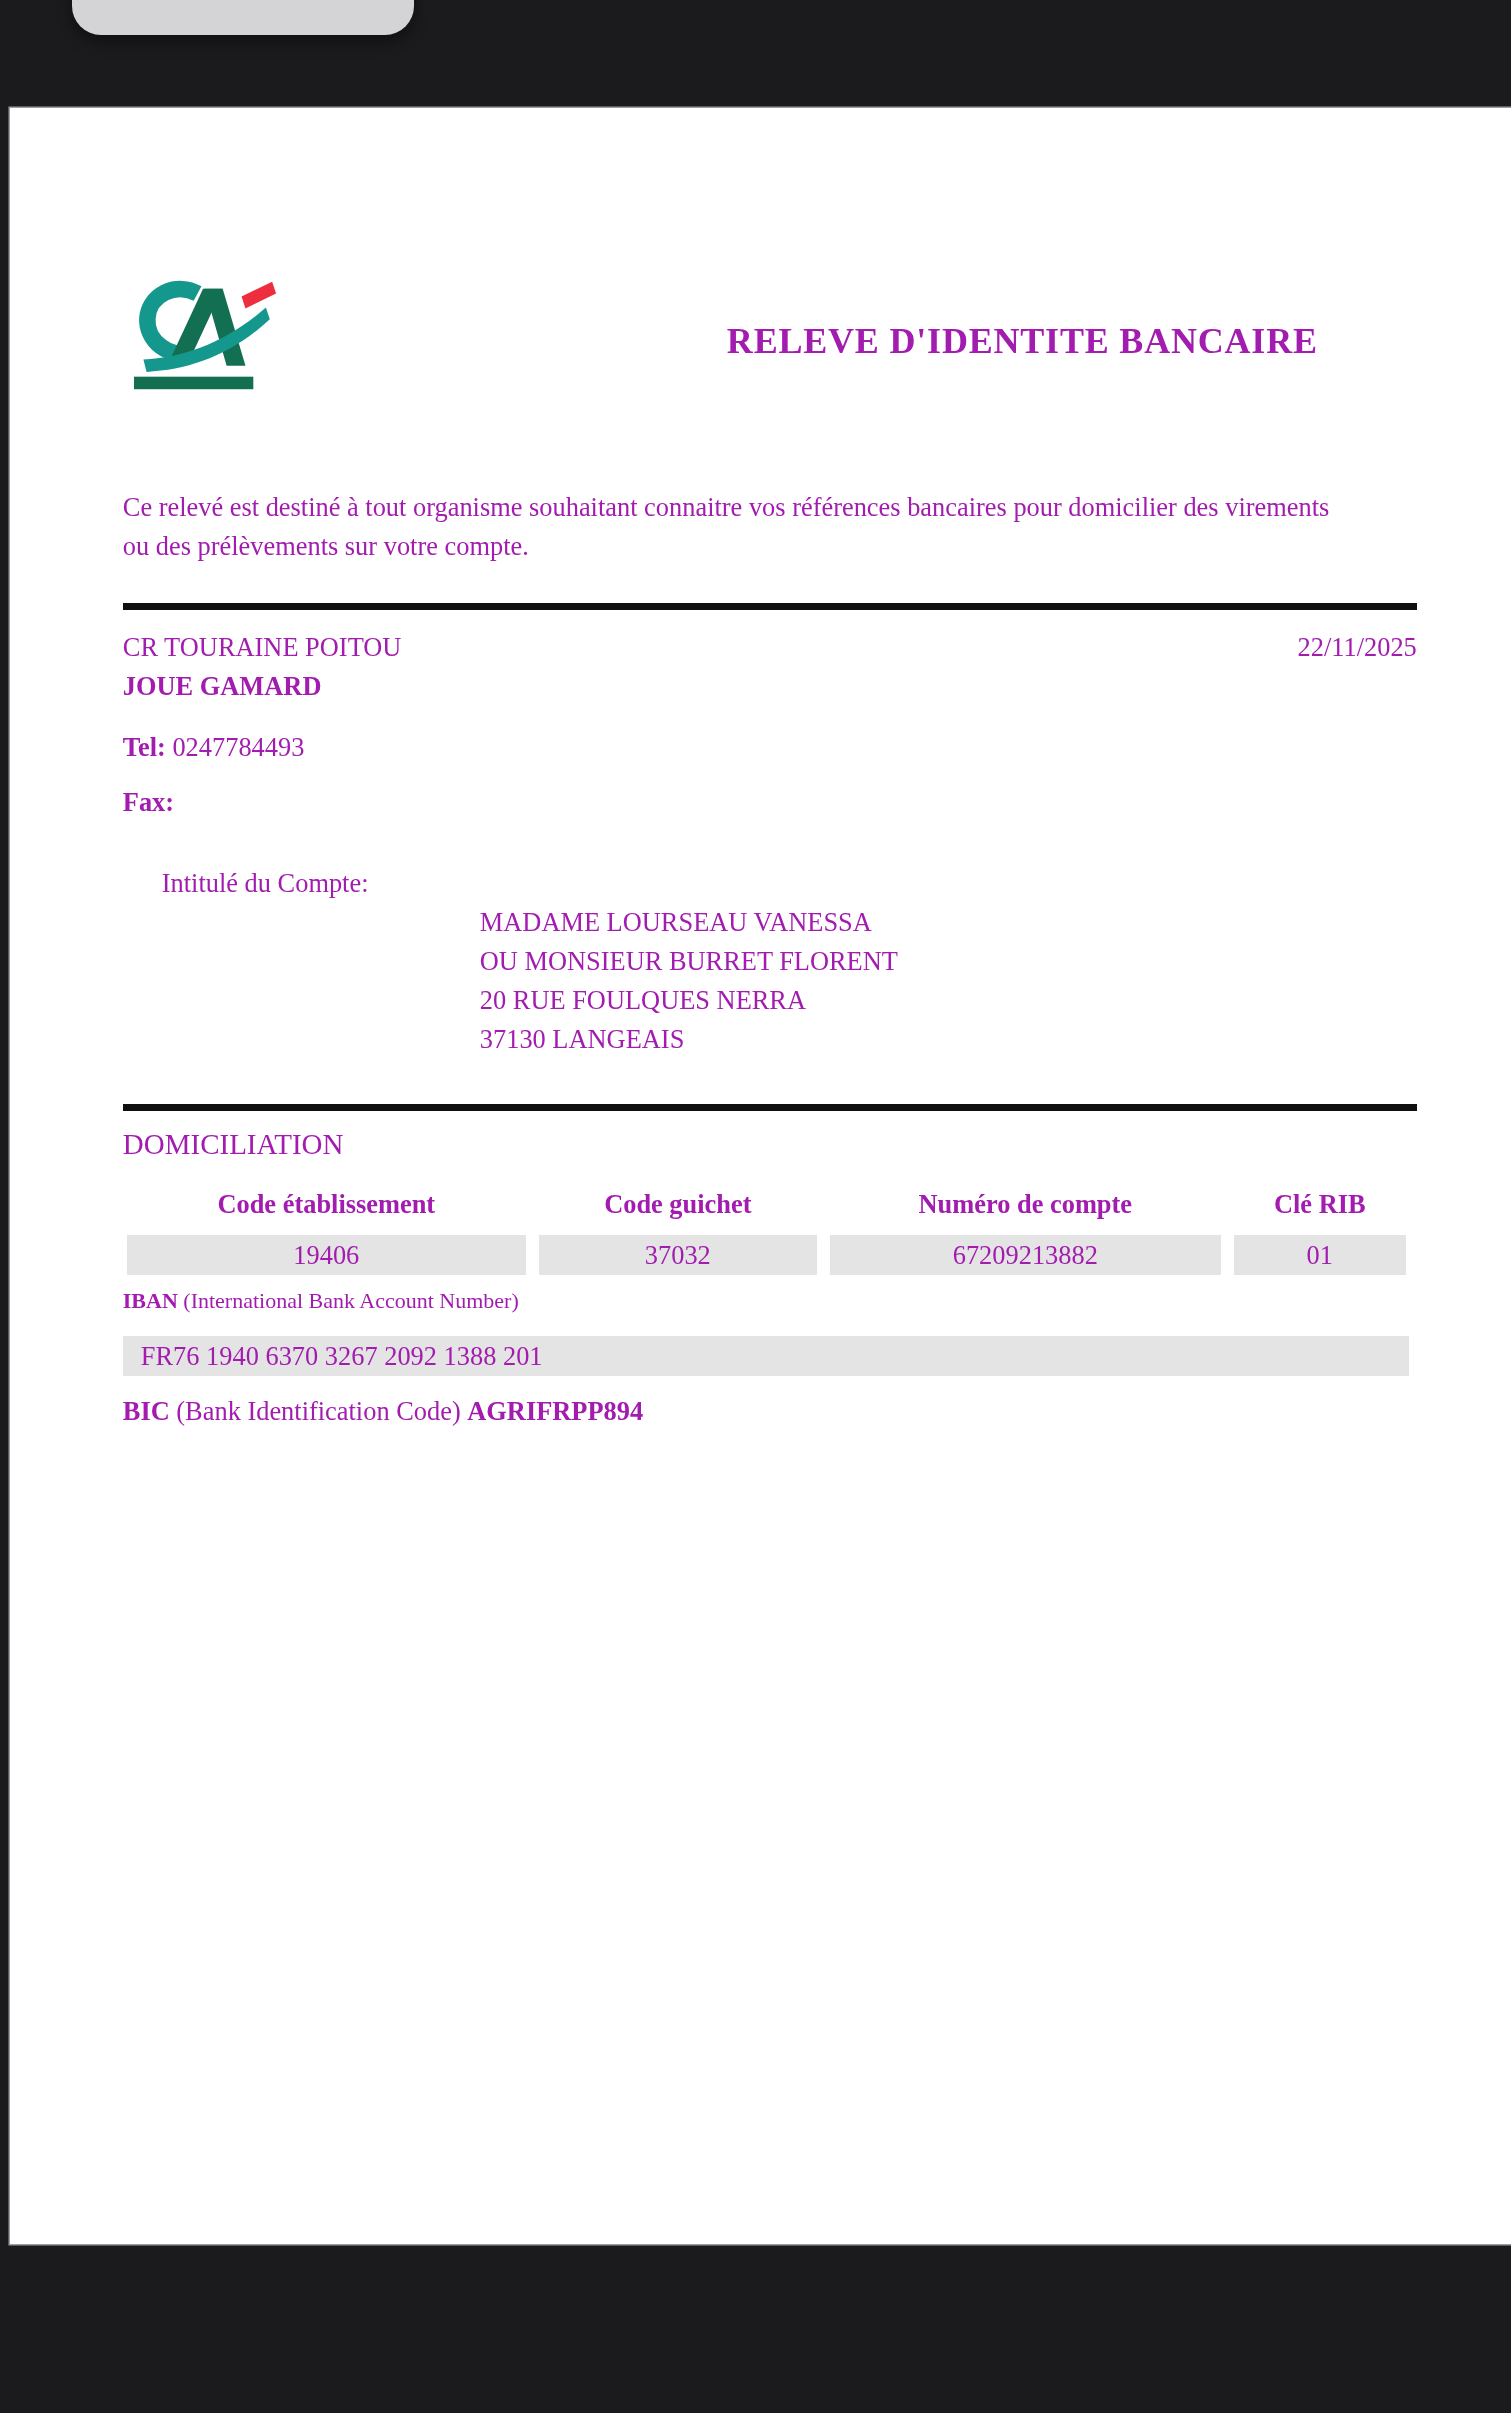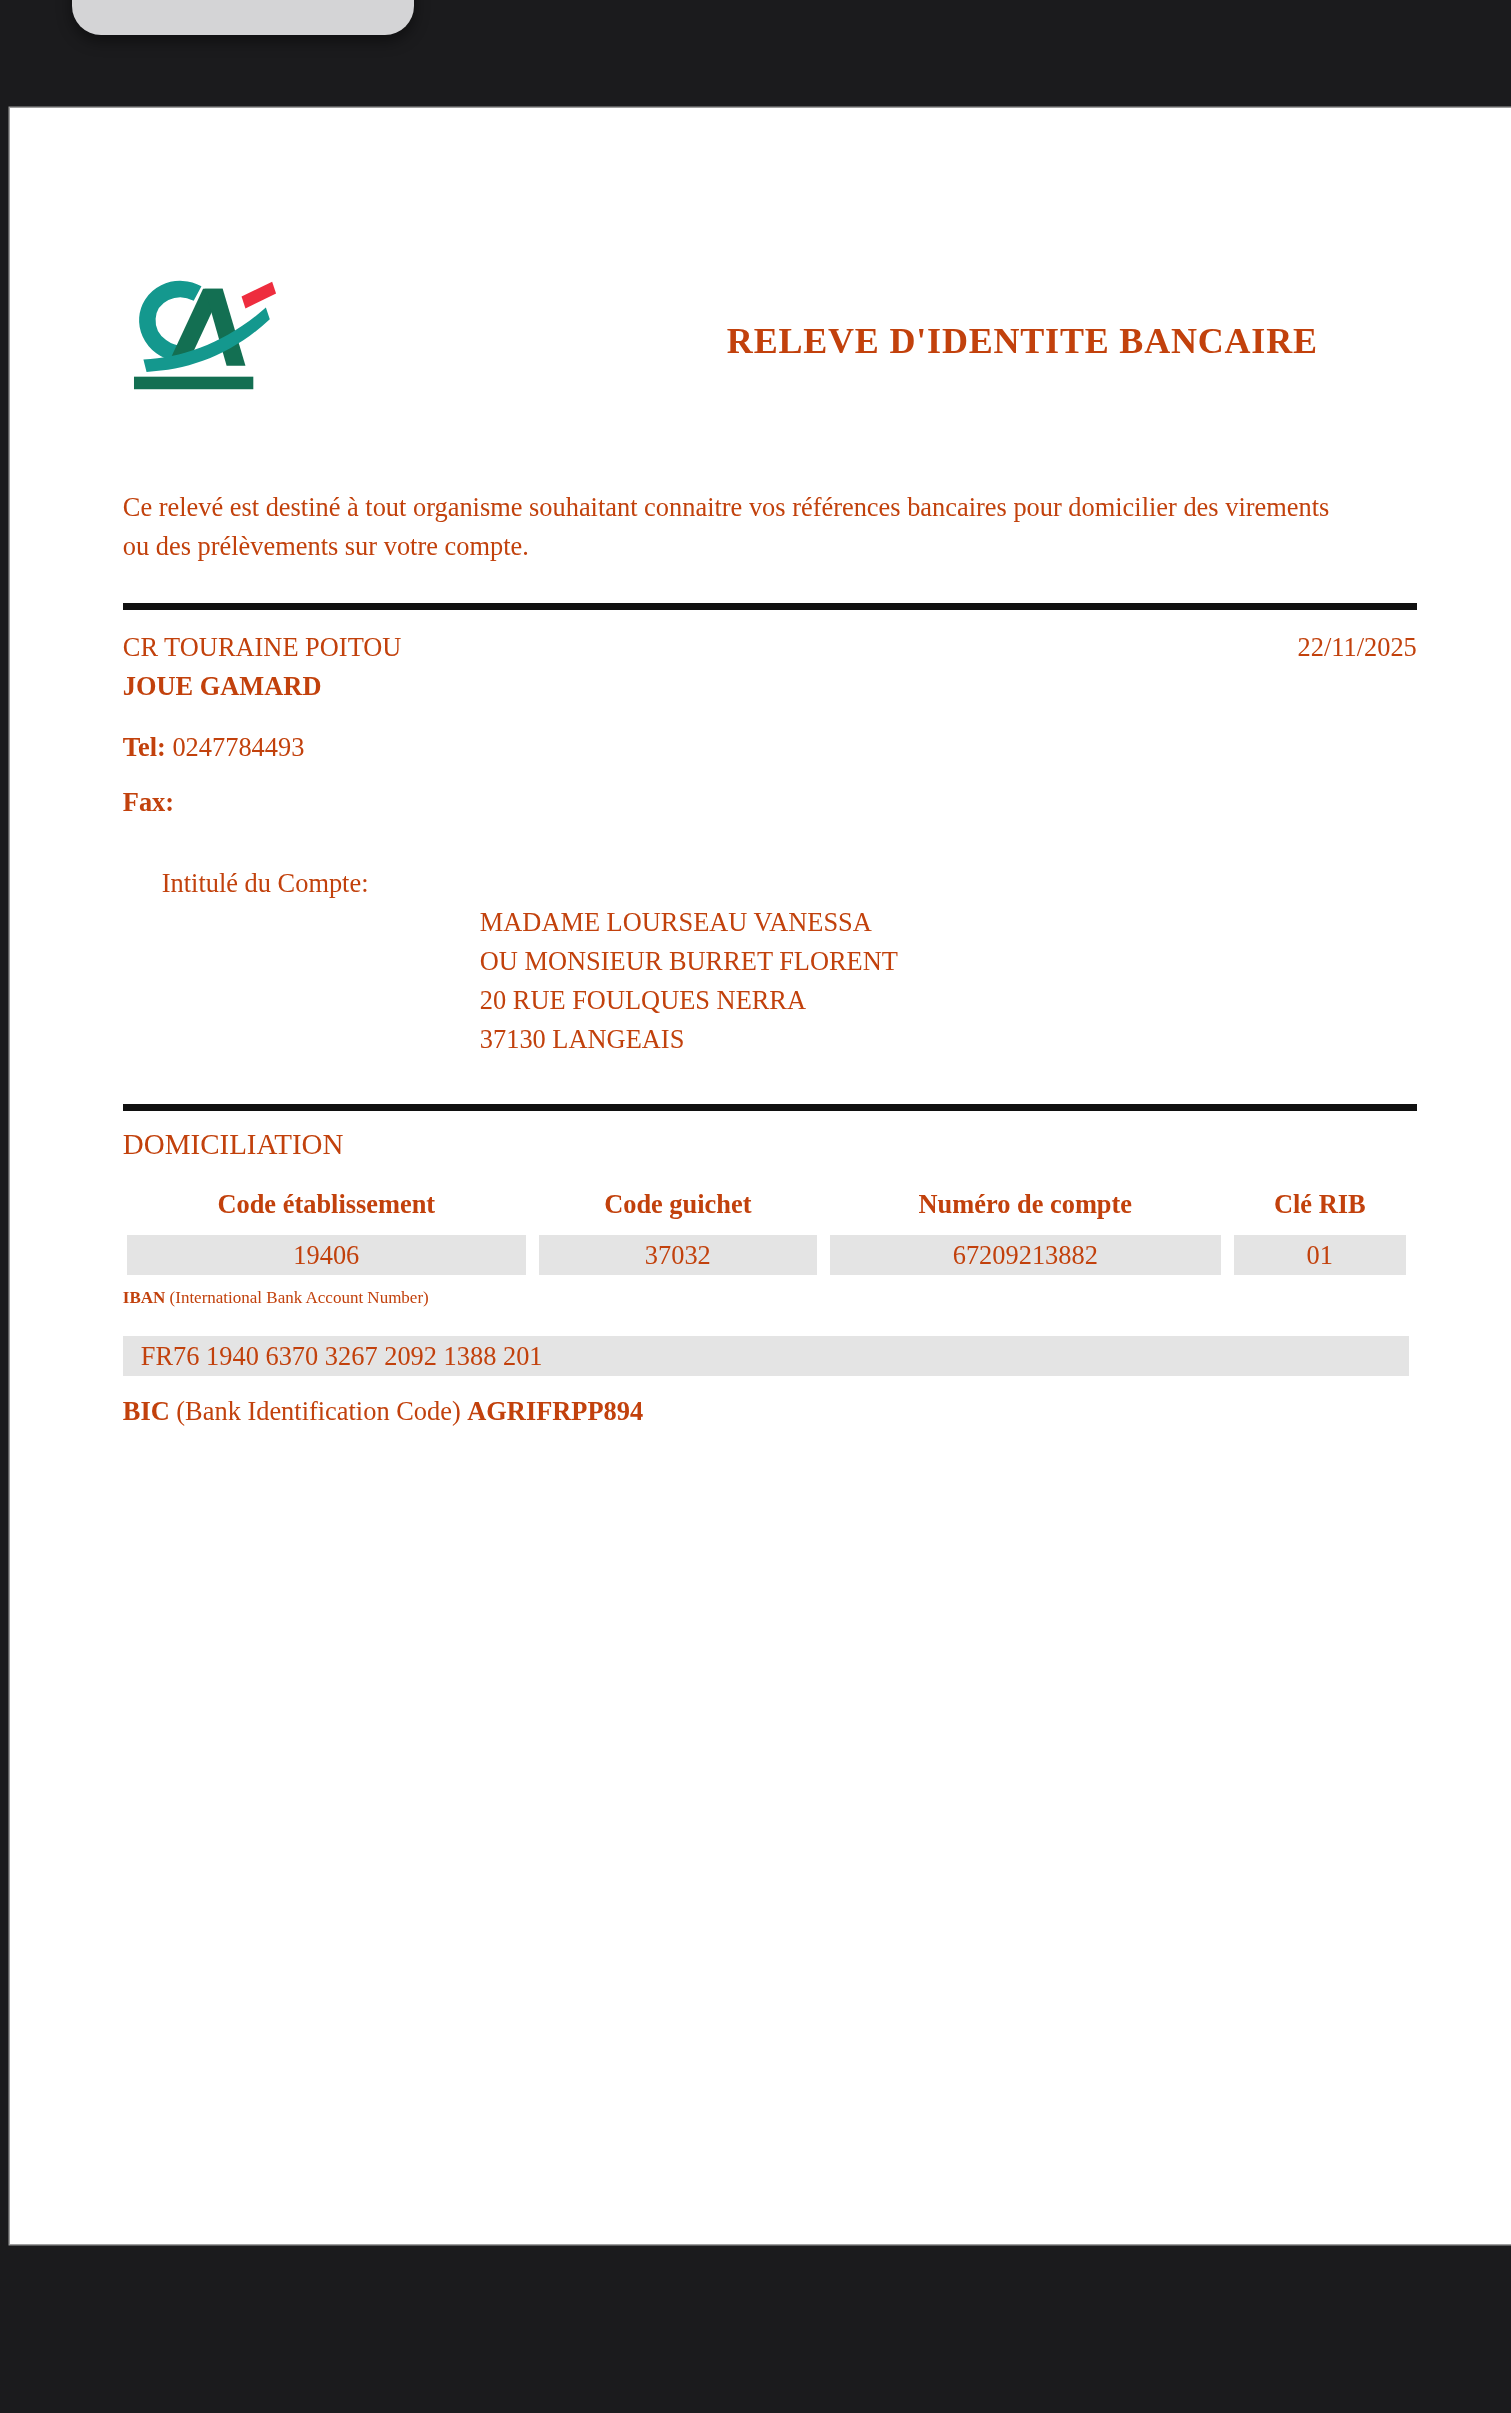--- a/index.html
+++ b/index.html
@@ -4,21 +4,21 @@
 <style>
   * { margin:0; padding:0; box-sizing:border-box; }
   html,body { background:#000; }
   .screen {
     position:relative;
     width:1511px;
     height:2413px;
     background:#1b1b1d;
     overflow:hidden;
     font-family:"Liberation Serif","DejaVu Serif",serif;
-    color:#c2410c;
+    color:#a21caf;
   }
 
   
   .top-widget {
     position:absolute;
     left:72px; top:-47px;
     width:342px; height:82px;
     background:#d4d4d6;
     border-radius:29px;
     box-shadow:0 6px 15px rgba(0,0,0,0.45);
@@ -72,21 +72,21 @@
     font-size:26.4px; font-weight:bold; text-align:center;
   }
   .rib-vals { margin-top:15px; }
   .rib-vals > div {
     height:40px; line-height:40px;
     background:#e4e4e4;
     font-size:26.4px; text-align:center;
   }
   .c1 { width:399px; } .c2 { width:278px; } .c3 { width:391px; } .c4 { width:172px; }
 
-  .iban-label { left:113px; top:1180px; font-size:17px; }
+  .iban-label { left:113px; top:1180px; font-size:22px; }
   .iban-bar {
     left:113px; top:1228px; width:1286px; height:40px;
     background:#e4e4e4;
     font-size:26.4px; line-height:40px;
     padding-left:18px;
   }
   .bic-line { left:113px; top:1288px; font-size:26.4px; }
 
   .logo { left:113px; top:168px; width:157px; height:115px; }
 </style>

